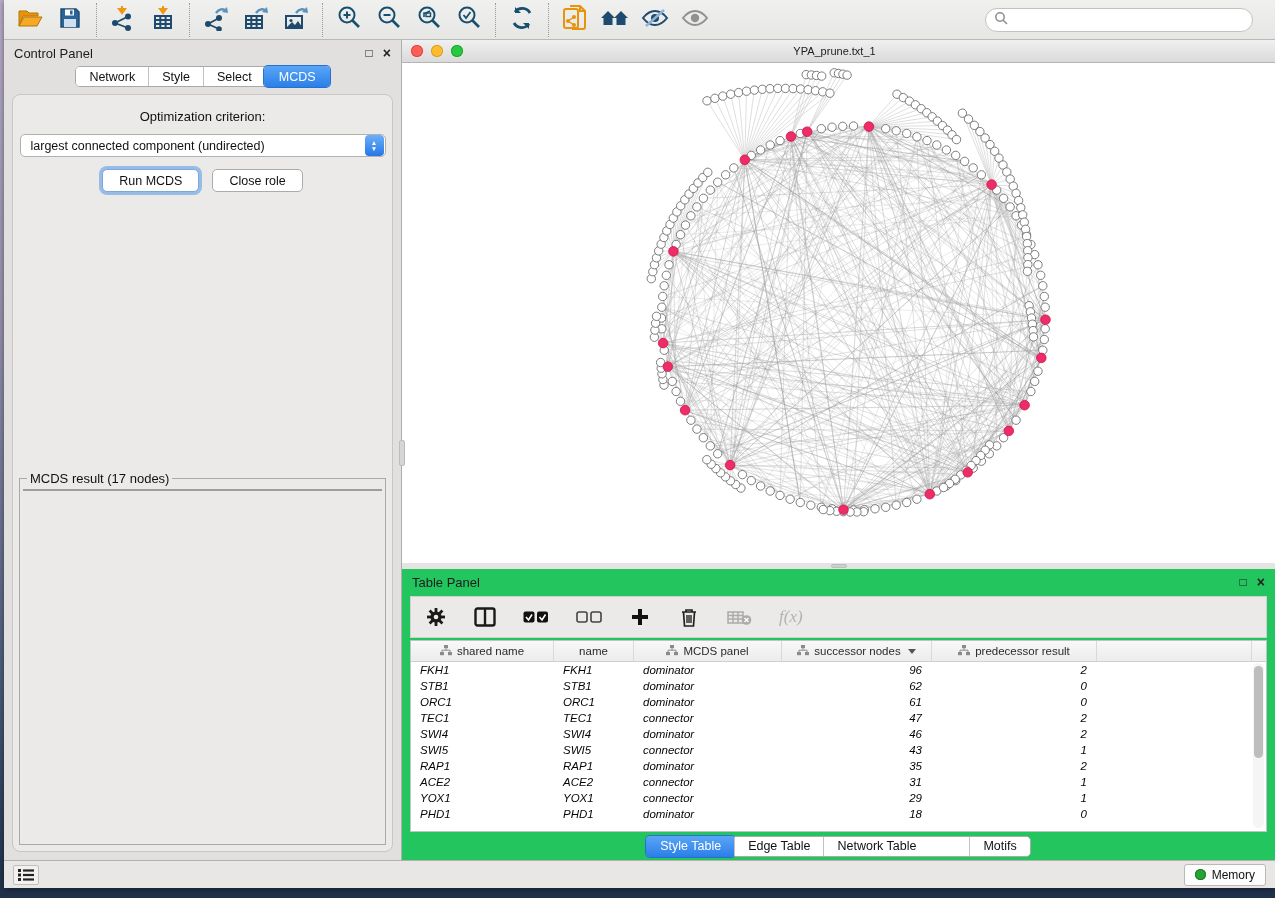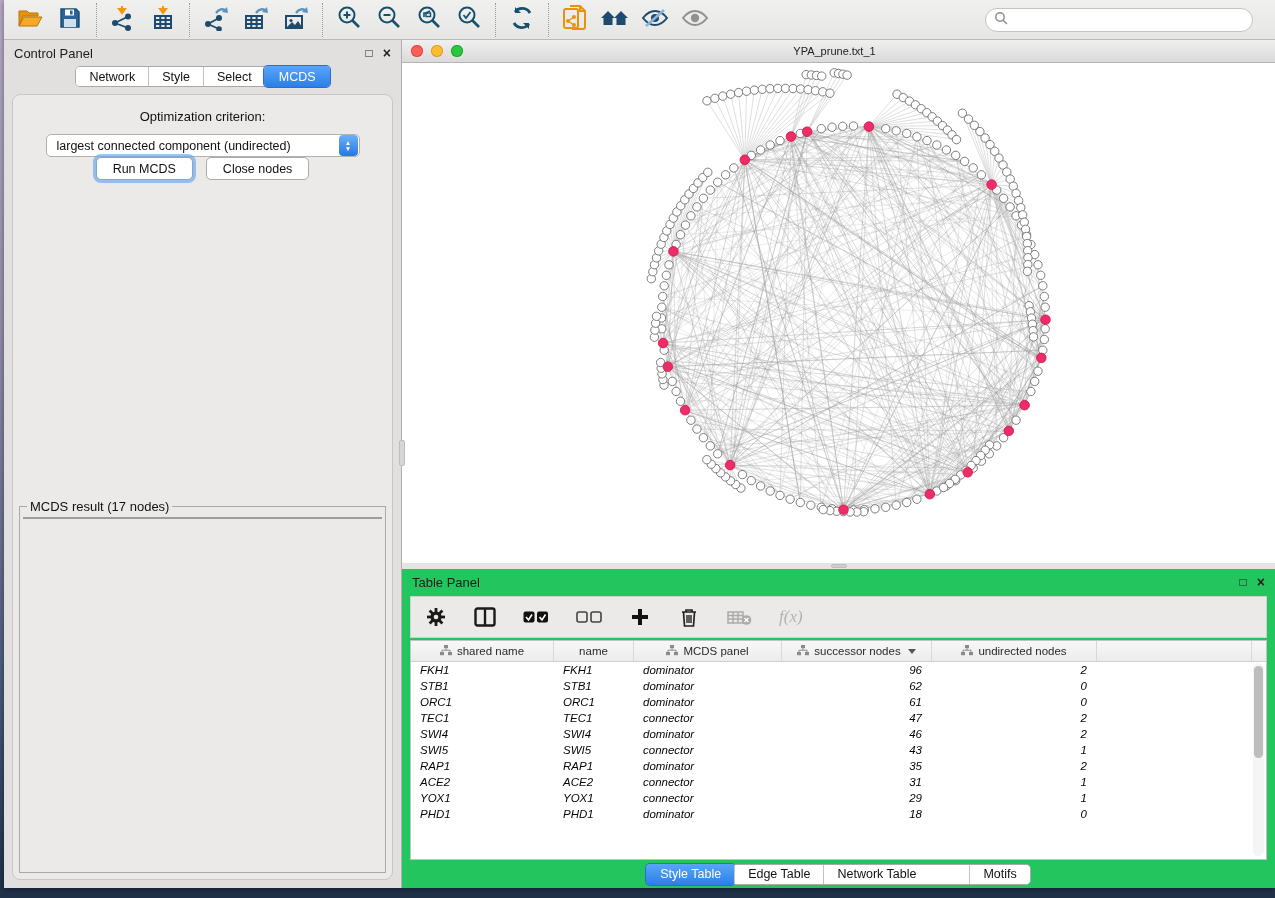--- a/index.html
+++ b/index.html
@@ -31,27 +31,27 @@
   .seg-item { display:flex; align-items:center; justify-content:center; padding:0 13px; font-size:12.5px; color:#111;
     border-left:1px solid #c2c2c2; background:#fff; white-space:nowrap; }
   .seg-item:first-child { border-left:none; border-radius:4px 0 0 4px; }
   .seg-item:last-child { border-radius:0 4px 4px 0;margin-left:40px; }
   .seg-item.active { background:linear-gradient(#5aa5f7,#2a7fe8); color:#fff; border-radius:4px; margin:-1px;
     padding:0 14px; border-left-color:transparent; box-shadow:0 0 0 1px #2a6fce; }
   .cp-tabs-row { flex:0 0 26px; display:flex; justify-content:center; align-items:flex-start; }
   .cp-inner { flex:1; margin:2px 8px 8px; background:#eceae9; border:1px solid #c9c7c5; border-radius:8px;
     display:flex; flex-direction:column; align-items:center; padding:14px 6px 6px; min-height:0; }
   .opt-label { font-size:13px; color:#111; margin-bottom:10px; }
-  .dropdown { width:314px; height:23px; background:#fff; border:1px solid #b1b1af; border-radius:5px;
+  .dropdown { width:366px; height:23px; background:#fff; border:1px solid #b1b1af; border-radius:5px;
     display:flex; align-items:center; overflow:hidden; }
   .dropdown .val { flex:1; font-size:12.5px; padding:0 0 0 10px; color:#111; white-space:nowrap; }
   .dd-step { width:19px; height:21px; margin:0; border-radius:4px; background:linear-gradient(#6db0f8,#2577e6);
     display:flex; flex-direction:column; align-items:center; justify-content:center; color:#fff; margin-right:1px; }
   .dd-step span { font-size:6.5px; line-height:6px; }
-  .btn-row { display:flex; gap:13px; margin-top:0; }
+  .btn-row { display:flex; gap:13px; margin-top:12px; }
   .pbtn { height:23px; background:#fff; border:1px solid #ababab; border-radius:5px; font-size:12.5px;
     padding:0 16px; display:flex; align-items:center; color:#111; }
   .pbtn.focused { box-shadow:0 0 0 3px rgba(106,164,229,.65); border-color:#7aa8dd; }
   fieldset.mcds { margin-top:auto; align-self:stretch; height:374px; border:1px solid #a9a9a9; padding:3px;
     display:flex; }
   fieldset.mcds legend { font-size:13px; color:#111; padding:0 3px; margin-left:4px; }
   .listbox { flex:1; background:#fff; border:1px solid #9d9d9b; position:relative; overflow:hidden; }
   .listbox .items { position:absolute; inset:2px 14px 2px 2px; }
   .list-scroll { position:absolute; top:1px; bottom:1px; right:1px; width:12px; background:#f4f4f4;
     border-left:1px solid #e1e1e1; }
@@ -305,21 +305,21 @@
         <div class="opt-label">Optimization criterion:</div>
         <div class="dropdown">
           <span class="val">largest connected component (undirected)</span>
           <span class="dd-step">
                 <span>▲</span>
                 <span>▼</span>
               </span>
         </div>
         <div class="btn-row">
           <div class="pbtn focused">Run MCDS</div>
-          <div class="pbtn">Close nodes</div>
+          <div class="pbtn">Close role</div>
         </div>
         <fieldset class="mcds">
           <legend>MCDS result (17 nodes)</legend>
           <div class="listbox">
             <div class="items" id="mcds-list"></div>
             <div class="list-scroll"></div>
           </div>
         </fieldset>
       </div>
     </div>
@@ -1261,21 +1261,21 @@
                 </div>
                 <div class="th" style="width: 165px; flex: 0 0 165px;">
                   <span><svg width="12" height="11" viewBox="0 0 12 11">
                       <g fill="#8a8a8a">
                         <rect x="4" y="0" width="4" height="3.2"></rect>
                         <rect x="0" y="7" width="4" height="3.2"></rect>
                         <rect x="8" y="7" width="4" height="3.2"></rect>
                       </g>
                       <path d="M6 3.2v2M2 7V5.2h8V7" fill="none" stroke="#8a8a8a" stroke-width="1"></path>
                     </svg></span>
-                  <span>undirected nodes</span>
+                  <span>predecessor result</span>
                 </div>
                 <div class="th" style="flex: 1 1 0%;"></div>
               </div>
           <div class="tbody" id="tbody">
                 <div class="tr">
                   <div class="td txt" style="flex: 0 0 143px; width: 143px;">FKH1</div>
                   <div class="td txt" style="flex: 0 0 80px; width: 80px;">FKH1</div>
                   <div class="td txt" style="flex: 0 0 148px; width: 148px;">dominator</div>
                   <div class="td num" style="flex: 0 0 150px; width: 150px;">96</div>
                   <div class="td num" style="flex: 0 0 165px; width: 165px;">2</div>
@@ -1363,15 +1363,35 @@
                 <div class="seg-item active">Style Table</div>
                 <div class="seg-item">Edge Table</div>
                 <div class="seg-item">Network Table</div>
                 <div class="seg-item">Motifs</div>
               </div>
         </div>
       </div>
     </div>
   </div>
 
+  <div class="statusbar">
+    <div class="status-btn">
+          <svg width="18" height="14" viewBox="0 0 18 14">
+            <g fill="#222">
+              <rect x="1" y="1" width="3" height="3"></rect>
+              <rect x="1" y="5.5" width="3" height="3"></rect>
+              <rect x="1" y="10" width="3" height="3"></rect>
+            </g>
+            <g stroke="#222" stroke-width="2.2">
+              <line x1="6" y1="2.5" x2="17" y2="2.5"></line>
+              <line x1="6" y1="7" x2="17" y2="7"></line>
+              <line x1="6" y1="11.5" x2="17" y2="11.5"></line>
+            </g>
+          </svg>
+        </div>
+    <div class="mem-btn">
+      <span class="mem-dot"></span>
+      <span>Memory</span>
+    </div>
+  </div>
 
 </div>
 </div>
 
 </body></html>

